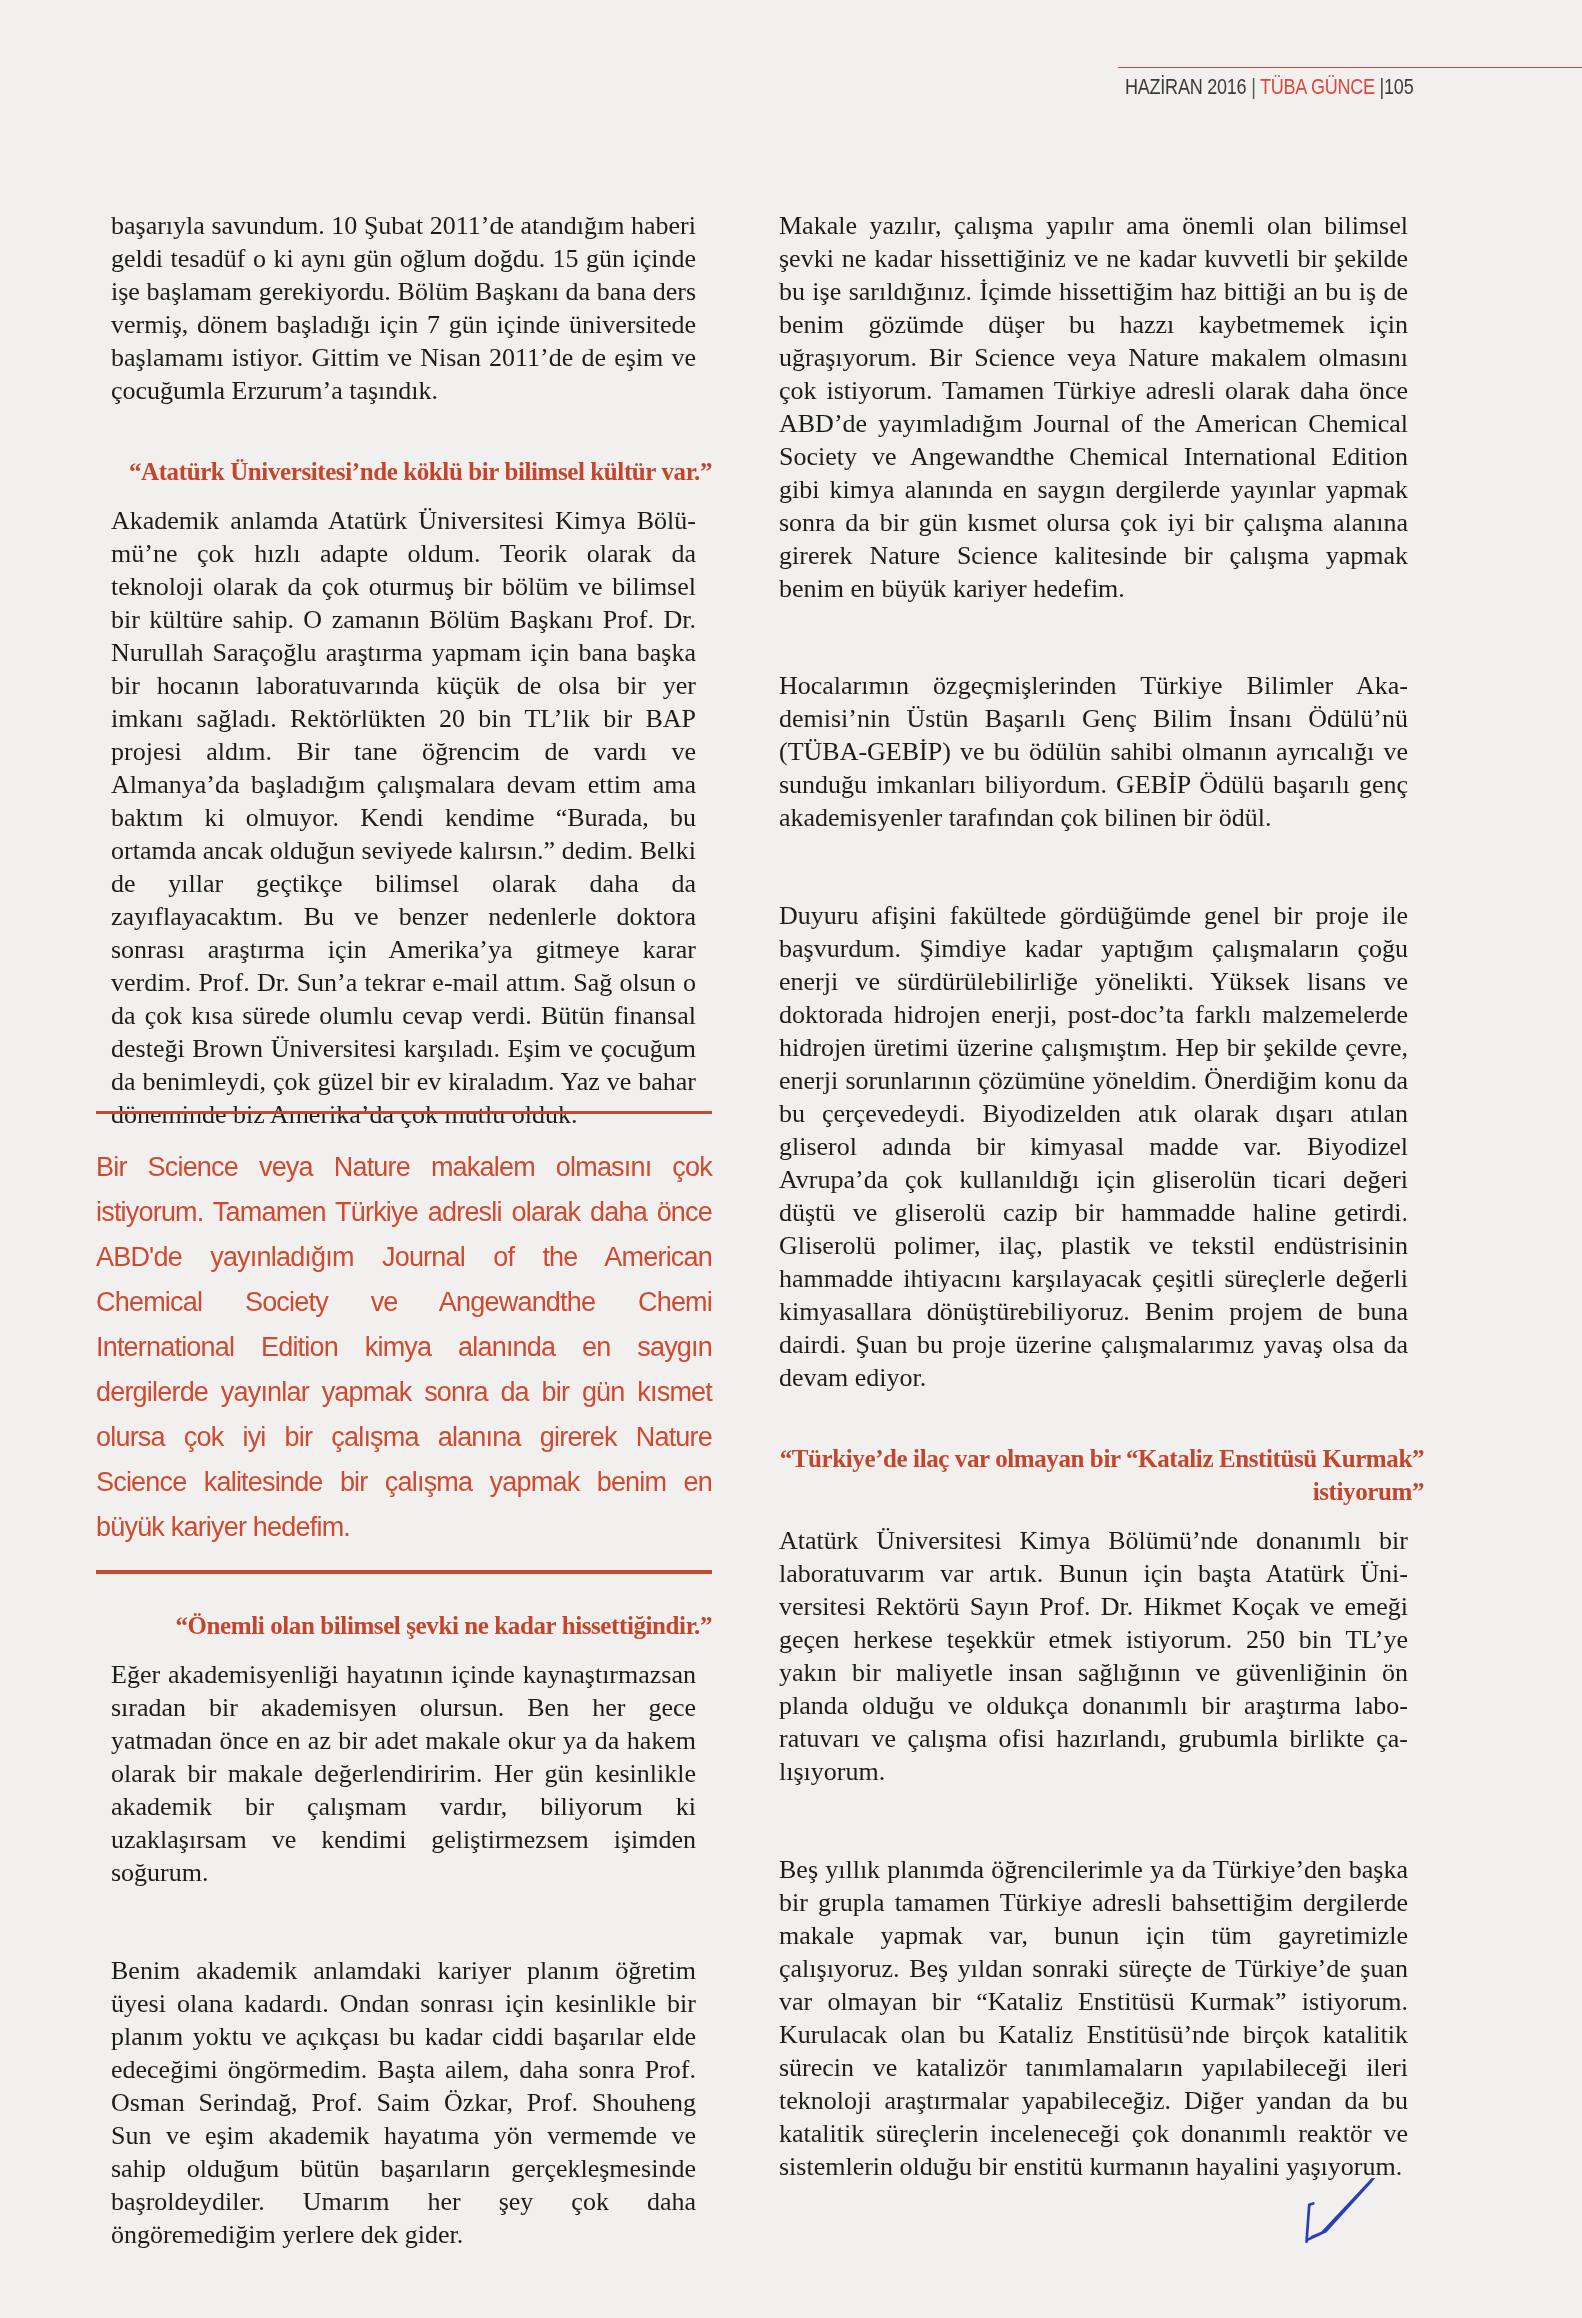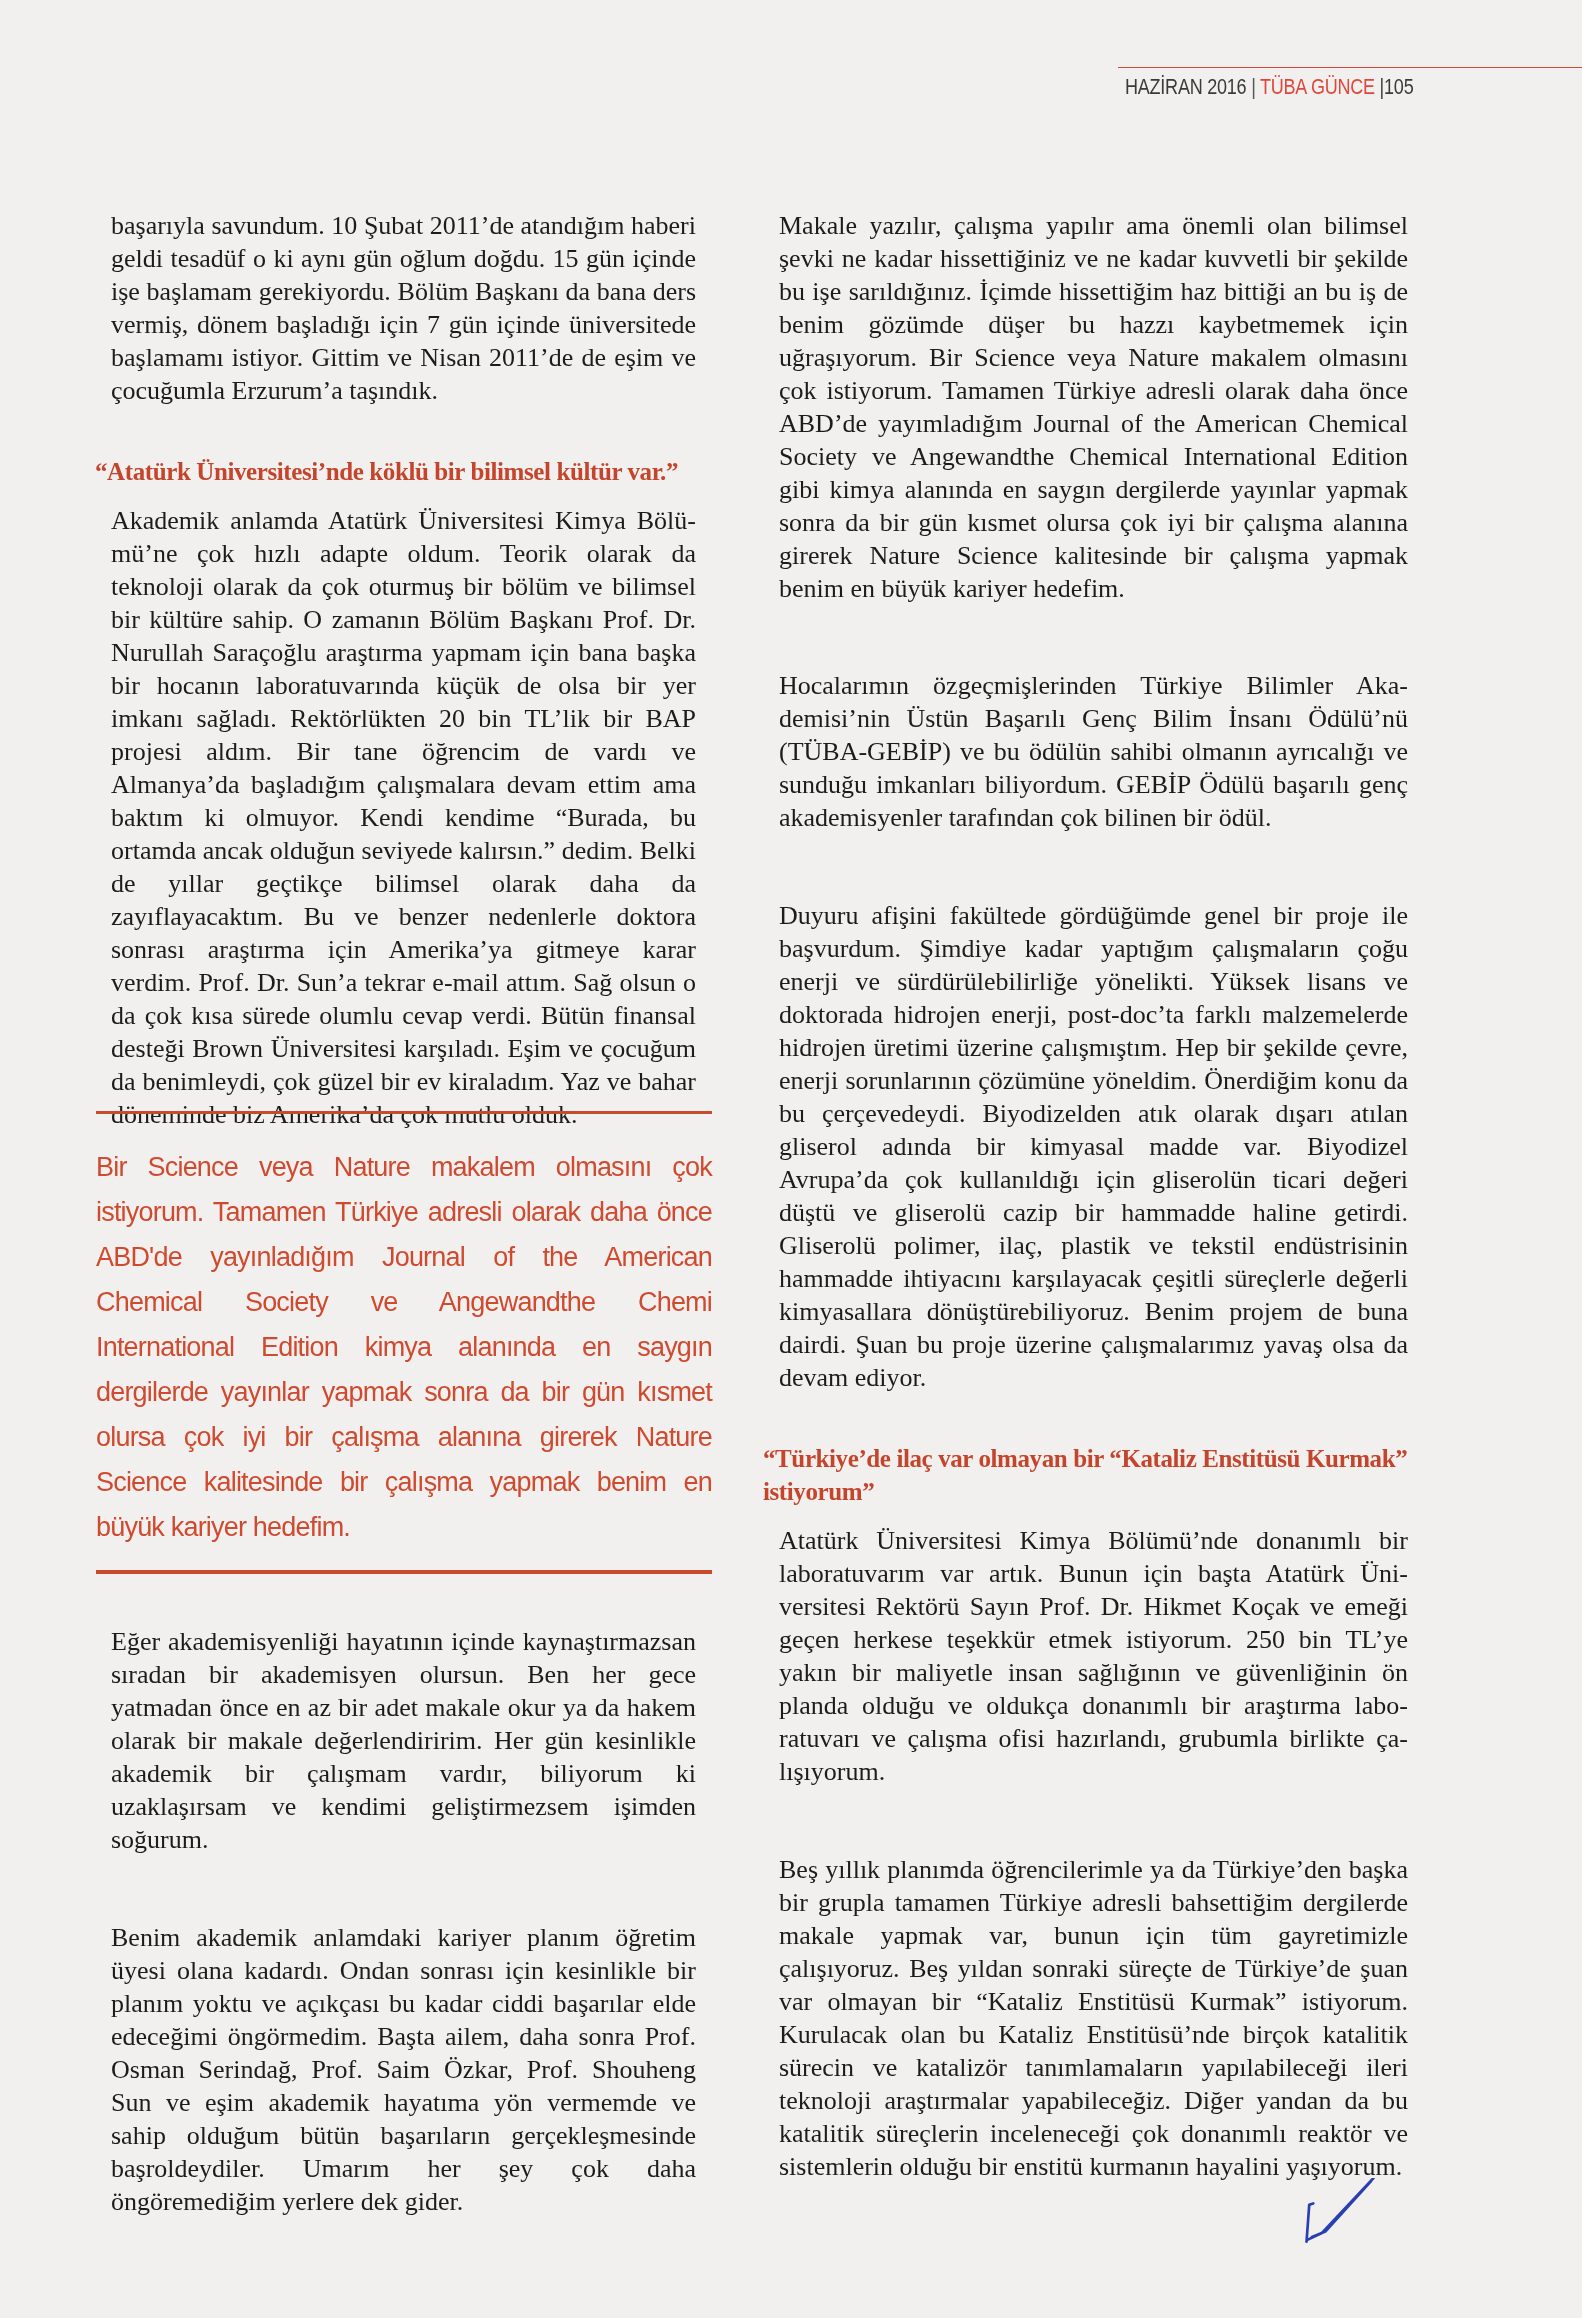--- a/index.html
+++ b/index.html
@@ -29,20 +29,21 @@
   .col-right { left: 763px; top: 193px; width: 661px; }
 
   .body-text {
     font-size: 26px; line-height: 33px;
     text-align: justify; margin: 16px; hyphens: manual;
   }
   .subhead {
     font-size: 25px; line-height: 33px; font-weight: bold;
     color: #c4452b; margin: 0;
     letter-spacing: -0.4px;
+    text-align: right;
   }
   .gap { height: 33px; }
 
   .pull-wrap { position: absolute; left: 96px; top: 1111px; width: 616px; }
   .pull-rule { height: 3.4px; background: #c94b2e; width: 616px; }
   .pull-quote {
     margin: 31px 0 0 0;
     font-family: "Liberation Sans", "DejaVu Sans", sans-serif;
     color: #cf4a2f; font-size: 27px; line-height: 45px;
     text-align: justify; letter-spacing: -0.8px;
@@ -68,20 +69,21 @@
   <p class="body-text">Akademik anlamda Atatürk Üniversitesi Kimya Bölü­mü’ne çok hızlı adapte oldum. Teorik olarak da teknoloji olarak da çok oturmuş bir bölüm ve bilimsel bir kültüre sahip. O zamanın Bölüm Başkanı Prof. Dr. Nurullah Sa­raçoğlu araştırma yapmam için bana başka bir hocanın la­boratuvarında küçük de olsa bir yer imkanı sağladı. Rek­törlükten 20 bin TL’lik bir BAP projesi aldım. Bir tane öğrencim de vardı ve Almanya’da başladığım çalışmala­ra devam ettim ama baktım ki olmuyor. Kendi kendime “Burada, bu ortamda ancak olduğun seviyede kalırsın.” dedim. Belki de yıllar geçtikçe bilimsel olarak daha da zayıflayacaktım. Bu ve benzer nedenlerle doktora sonra­sı araştırma için Amerika’ya gitmeye karar verdim. Prof. Dr. Sun’a tekrar e-mail attım. Sağ olsun o da çok kısa sürede olumlu cevap verdi. Bütün finansal desteği Brown Üniversitesi karşıladı. Eşim ve çocuğum da benimleydi, çok güzel bir ev kiraladım. Yaz ve bahar döneminde biz Amerika’da çok mutlu olduk.</p>
 </div>
 
 <div class="pull-wrap">
   <div class="pull-rule"></div>
   <p class="pull-quote">Bir Science veya Nature makalem olmasını çok istiyorum. Tamamen Türkiye adresli olarak daha önce ABD'de yayınladığım Journal of the American Chemical Society ve Angewandthe Chemi International Edition kimya alanında en saygın dergilerde yayınlar yapmak sonra da bir gün kısmet olursa çok iyi bir çalışma alanına girerek Nature Science kalitesinde bir çalışma yapmak benim en büyük kariyer hedefim.</p>
   <div class="pull-rule-bottom"></div>
 </div>
 
 <div class="col col-left" style="top:1609px">
+  <p class="subhead">“Önemli olan bilimsel şevki ne kadar hissettiğindir.”</p>
   <p class="body-text">Eğer akademisyenliği hayatının içinde kaynaştırmazsan sıradan bir akademisyen olursun. Ben her gece yatmadan önce en az bir adet makale okur ya da hakem olarak bir makale değerlendiririm. Her gün kesinlikle akademik bir çalışmam vardır, biliyorum ki uzaklaşırsam ve kendimi geliştirmezsem işimden soğurum.</p>
   <div class="gap"></div>
   <p class="body-text">Benim akademik anlamdaki kariyer planım öğretim üyesi olana kadardı. Ondan sonrası için kesinlikle bir planım yoktu ve açıkçası bu kadar ciddi başarılar elde edeceğimi öngörmedim. Başta ailem, daha sonra Prof. Osman Serin­dağ, Prof. Saim Özkar, Prof. Shouheng Sun ve eşim aka­demik hayatıma yön vermemde ve sahip olduğum bütün başarıların gerçekleşmesinde başroldeydiler. Umarım her şey çok daha öngöremediğim yerlere dek gider.</p>
 </div>
 
 <div class="col col-right">
   <p class="body-text">Makale yazılır, çalışma yapılır ama önemli olan bilim­sel şevki ne kadar hissettiğiniz ve ne kadar kuvvetli bir şekilde bu işe sarıldığınız. İçimde hissettiğim haz bittiği an bu iş de benim gözümde düşer bu hazzı kaybetmemek için uğraşıyorum. Bir Science veya Nature makalem ol­masını çok istiyorum. Tamamen Türkiye adresli olarak daha önce ABD’de yayımladığım Journal of the Ameri­can Chemical Society ve Angewandthe Chemical Inter­national Edition gibi kimya alanında en saygın dergilerde yayınlar yapmak sonra da bir gün kısmet olursa çok iyi bir çalışma alanına girerek Nature Science kalitesinde bir çalışma yapmak benim en büyük kariyer hedefim.</p>
   <div class="gap" style="height:32px"></div>
   <p class="body-text">Hocalarımın özgeçmişlerinden Türkiye Bilimler Aka­demisi’nin Üstün Başarılı Genç Bilim İnsanı Ödülü’nü (TÜBA-GEBİP) ve bu ödülün sahibi olmanın ayrıcalığı ve sunduğu imkanları biliyordum. GEBİP Ödülü başarılı genç akademisyenler tarafından çok bilinen bir ödül.</p>
   <div class="gap"></div>

